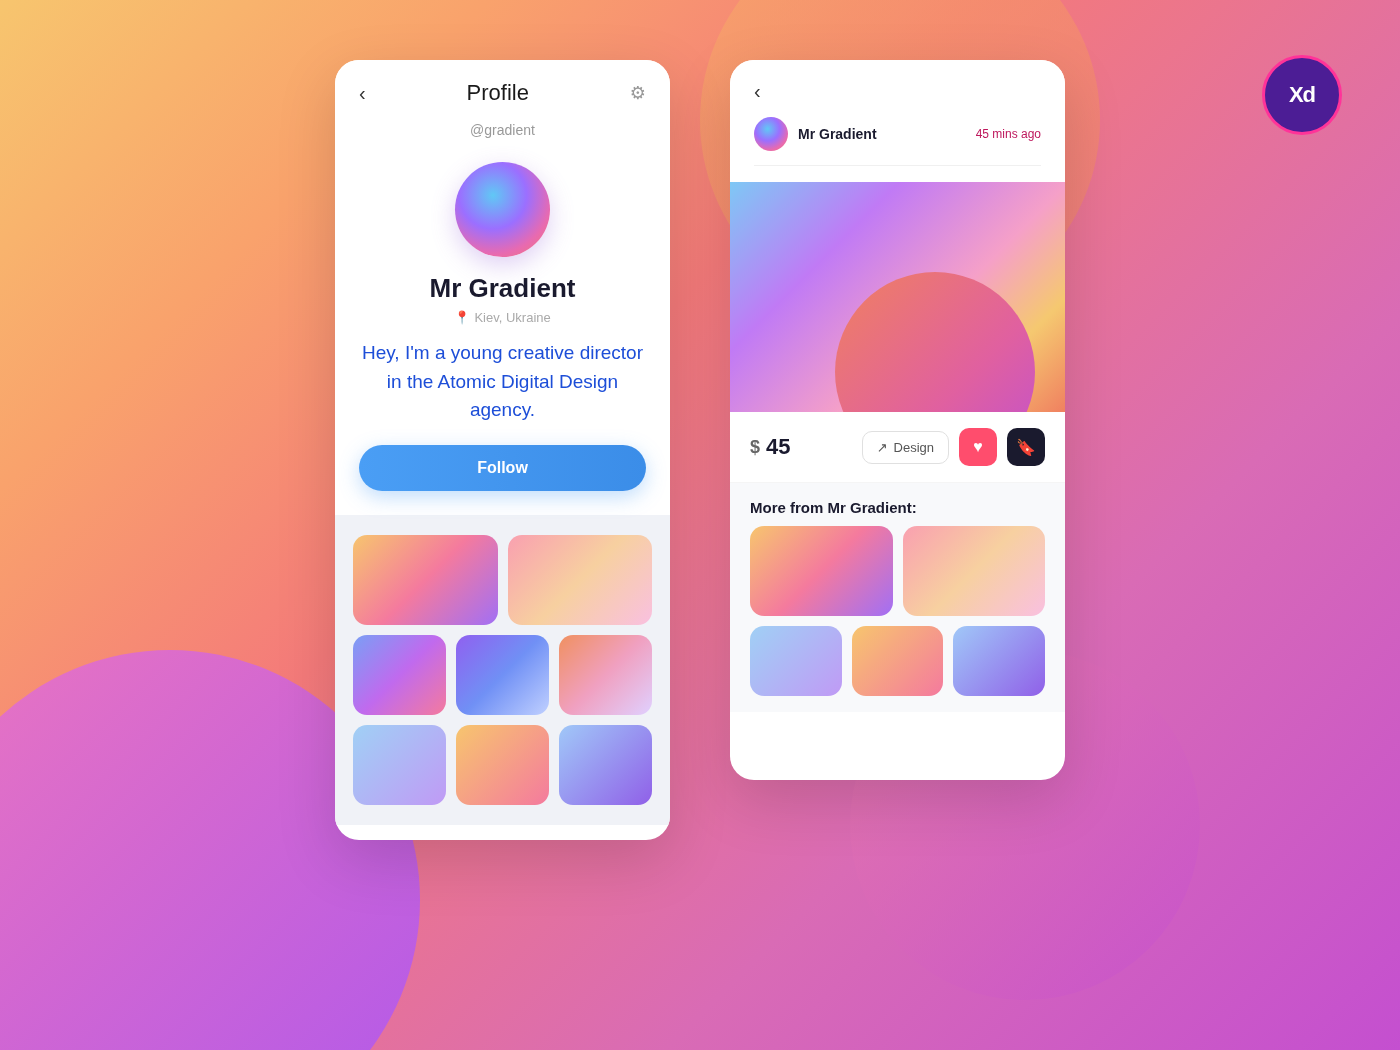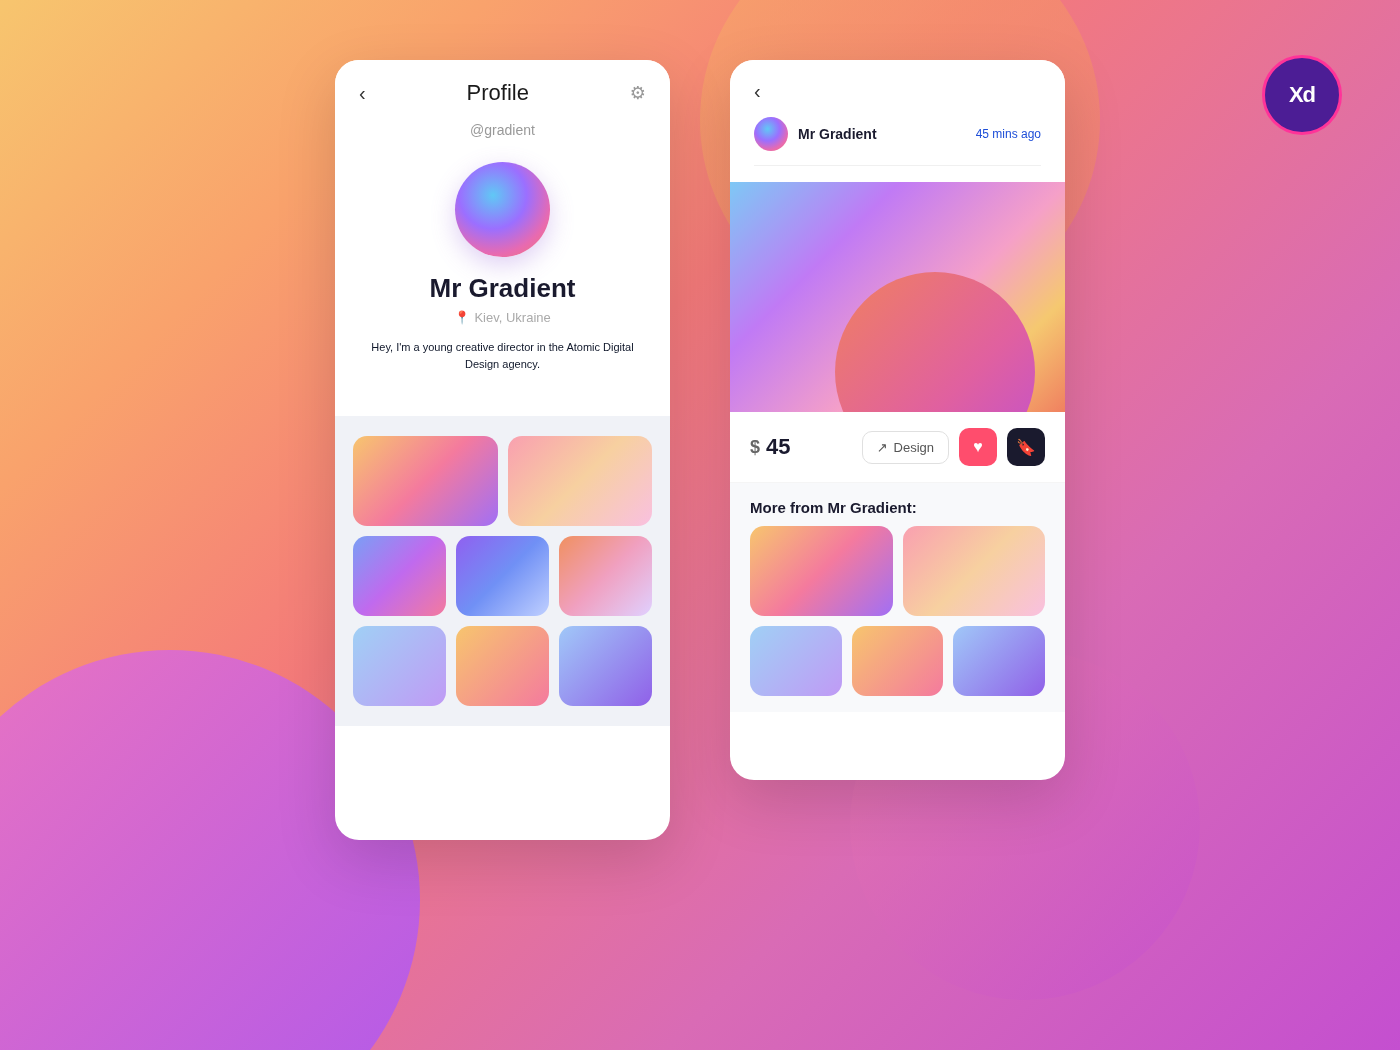--- a/index.html
+++ b/index.html
@@ -154,22 +154,22 @@
       justify-content: center;
       gap: 4px;
       margin-bottom: 14px;
     }
     .location-pin {
       font-size: 13px;
       color: #aaa;
     }
 
     .bio {
-      font-size: 11px;
-      color: #0f172a;
+      font-size: 19px;
+      color: #1d4ed8;
       line-height: 1.5;
       margin-bottom: 20px;
     }
 
     .follow-btn {
       width: 100%;
       padding: 14px 0;
       background: linear-gradient(90deg, #4a9ef5 0%, #3b8de8 100%);
       color: white;
       font-size: 16px;
@@ -269,21 +269,21 @@
       border-radius: 50%;
       background: radial-gradient(circle at 40% 35%, #60c8f5 0%, #9b6fff 40%, #e86ab0 70%, #f47a6a 100%);
     }
     .author-name {
       font-size: 14px;
       font-weight: 600;
       color: #1a1a2e;
     }
     .post-time {
       font-size: 12px;
-      color: #1d4ed8;
+      color: #be185d;
     }
 
     .detail-image {
       width: 100%;
       height: 230px;
       background: linear-gradient(135deg, #7ec8f5 0%, #c07af5 30%, #f5a0c8 60%, #f5c870 80%, #f08060 100%);
       position: relative;
       overflow: hidden;
     }
     .detail-image-blob {
@@ -417,20 +417,21 @@
 
       <div class="display-name">Mr Gradient</div>
 
       <div class="location">
         <span class="location-pin">📍</span>
         <span>Kiev, Ukraine</span>
       </div>
 
       <div class="bio">Hey, I'm a young creative director in the Atomic Digital Design agency.</div>
 
+      <button class="follow-btn">Follow</button>
     </div>
 
     <div class="gallery-section">
       <div class="gallery-grid">
         <div class="gallery-item grad1"></div>
         <div class="gallery-item grad2"></div>
       </div>
       <div class="gallery-row2">
         <div class="gallery-item-sm grad3"></div>
         <div class="gallery-item-sm grad4"></div>

